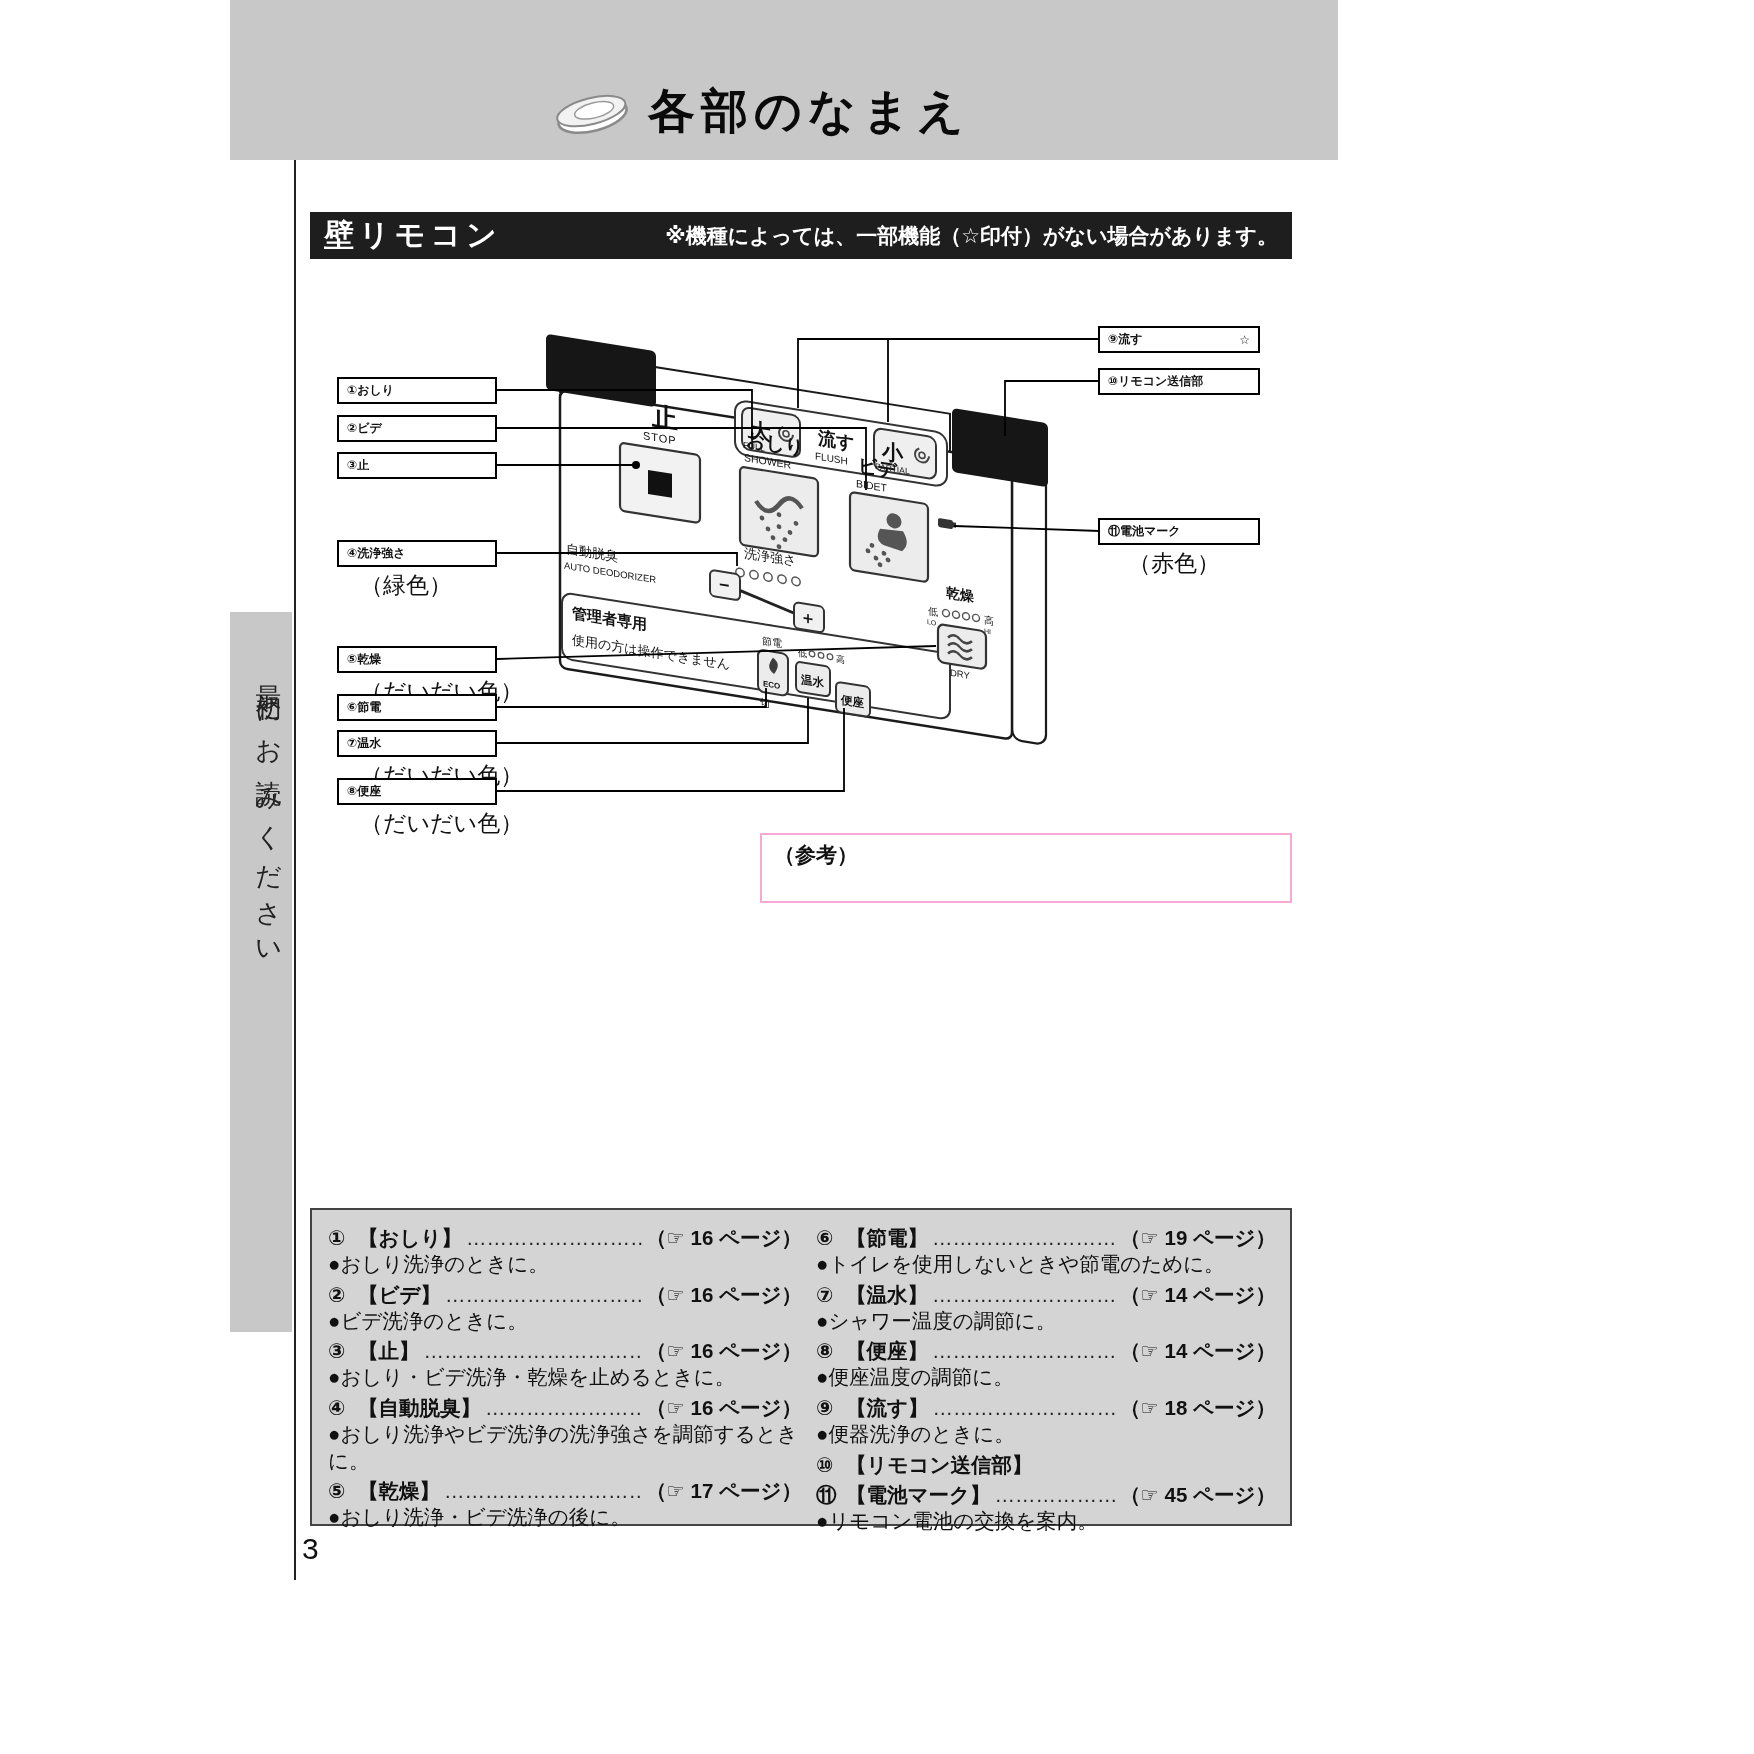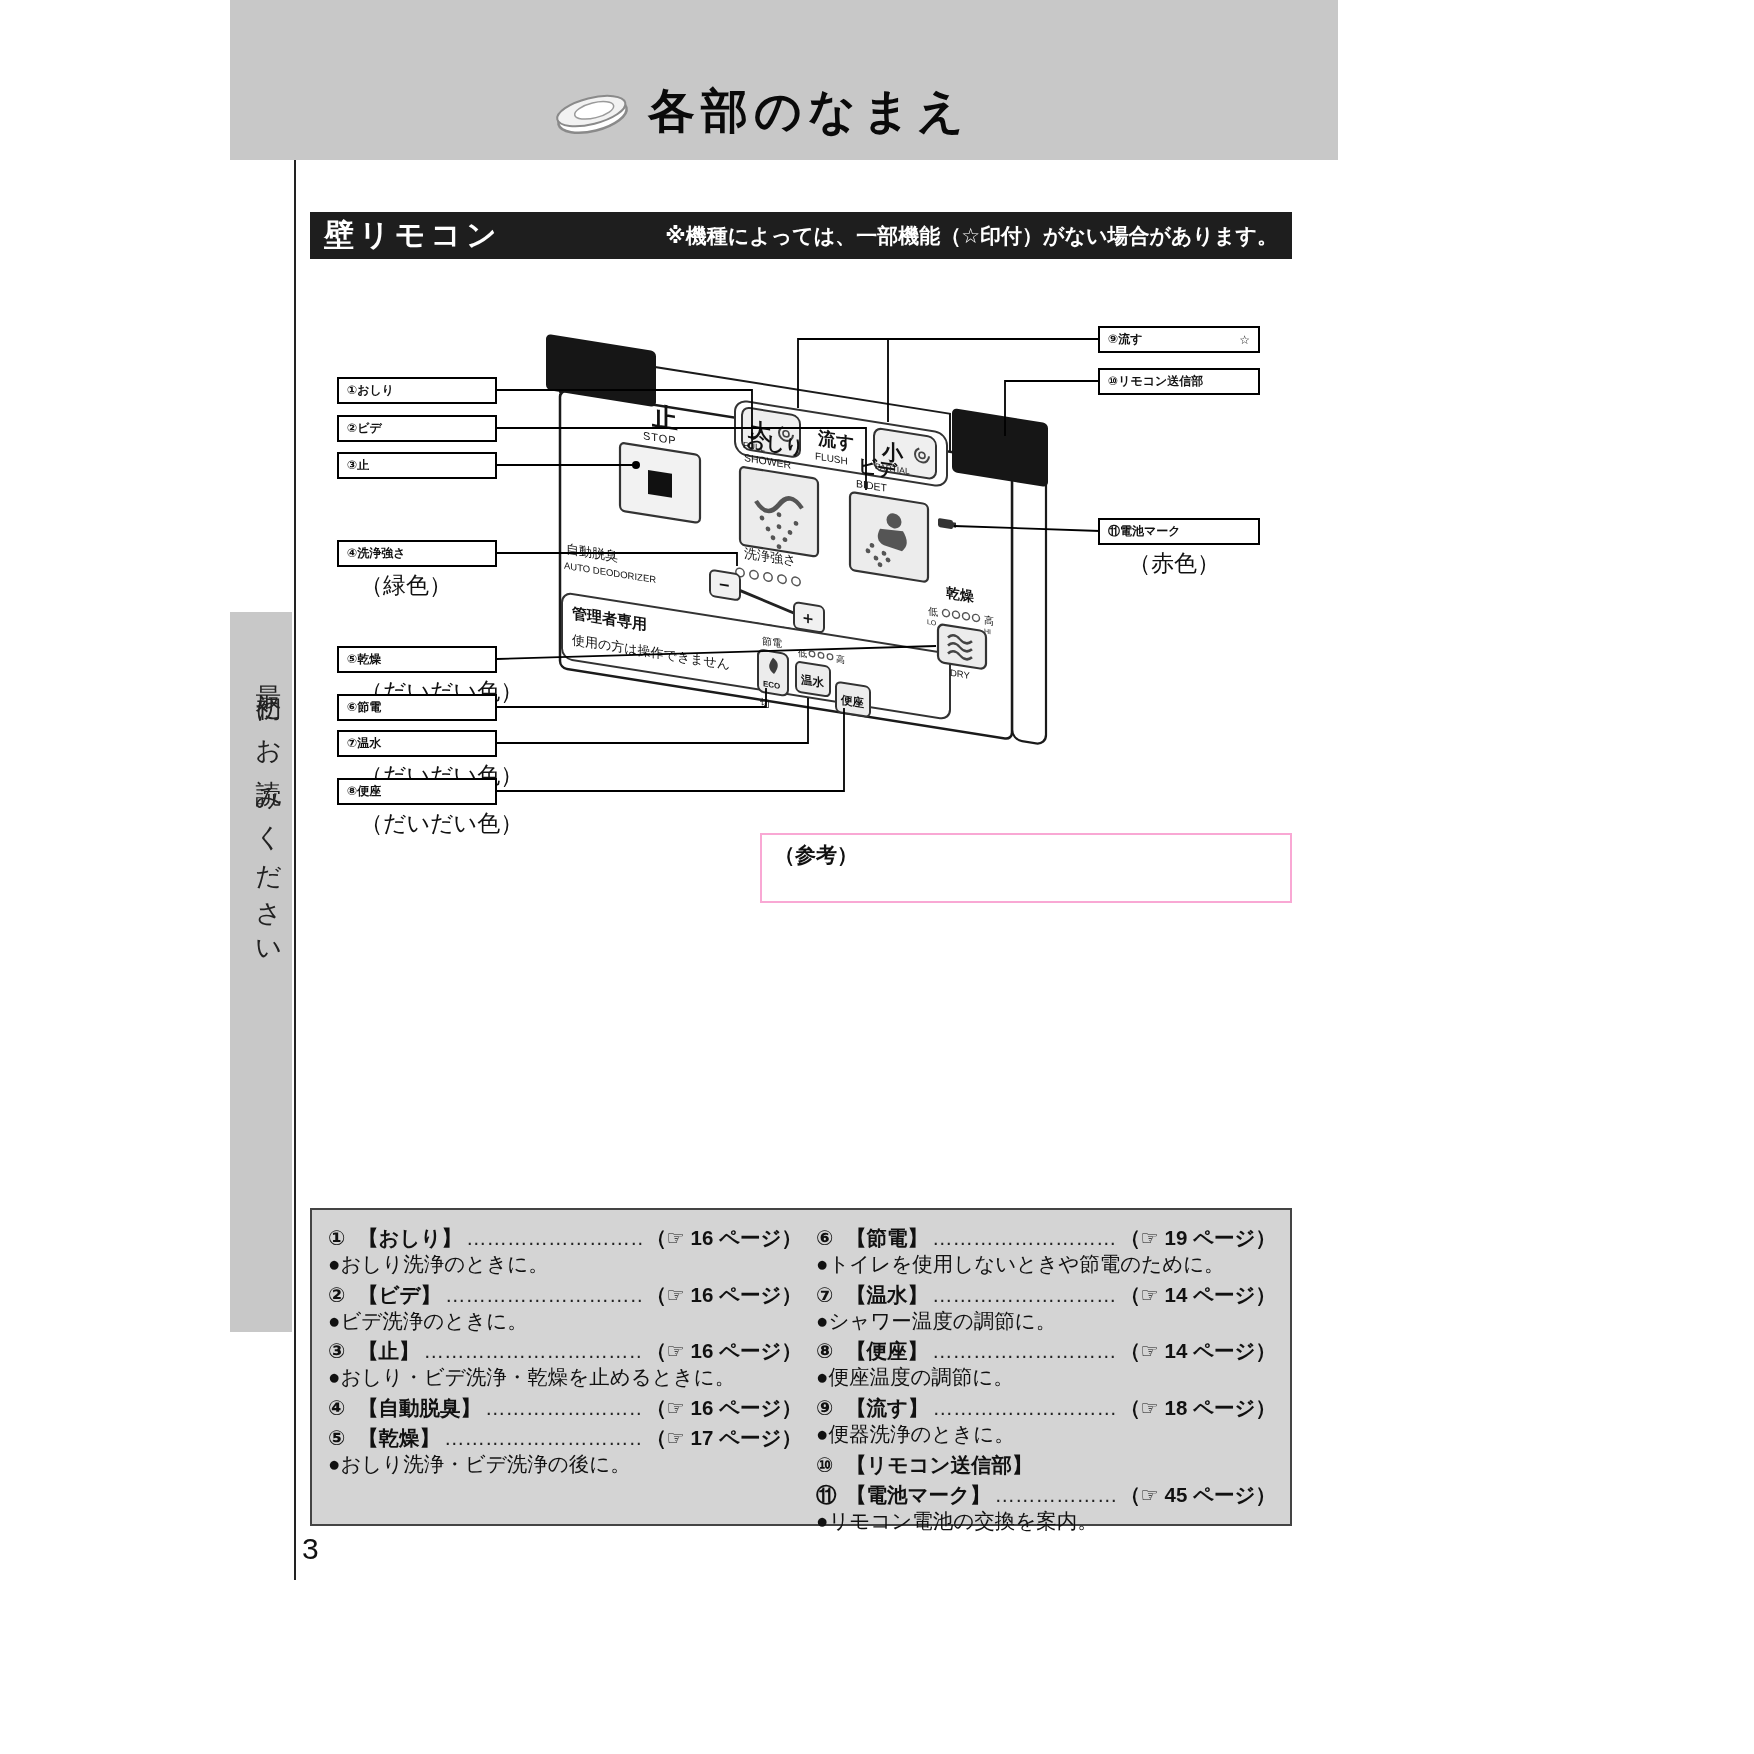--- a/index.html
+++ b/index.html
@@ -316,20 +316,21 @@
         </div>
       <div class="li-desc">●おしり・ビデ洗浄・乾燥を止めるときに。</div>
     </div>
     <div class="li">
       <div class="li-head">
           <span class="li-num">④</span>
           <span class="li-name">【自動脱臭】</span>
           <span class="dots">……………………………………………………</span>
           <span class="li-page">（☞ 16 ページ）</span>
         </div>
+      <div class="li-desc">●おしり洗浄やビデ洗浄の洗浄強さを調節するときに。</div>
     </div>
     <div class="li">
       <div class="li-head">
           <span class="li-num">⑤</span>
           <span class="li-name">【乾燥】</span>
           <span class="dots">……………………………………………………</span>
           <span class="li-page">（☞ 17 ページ）</span>
         </div>
       <div class="li-desc">●おしり洗浄・ビデ洗浄の後に。</div>
     </div>

